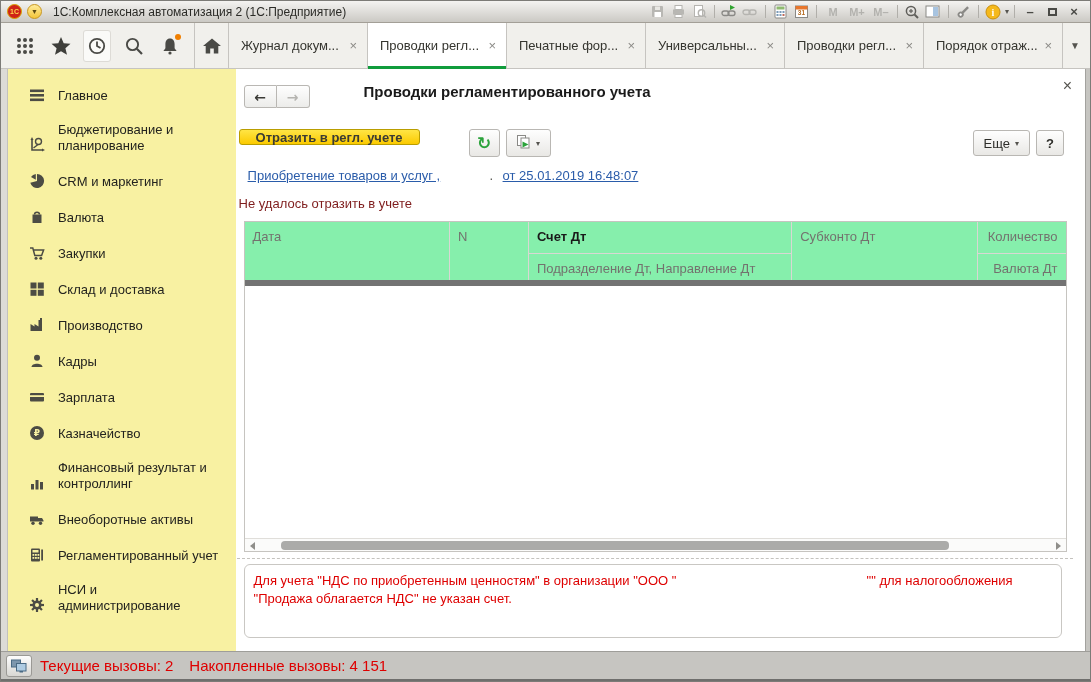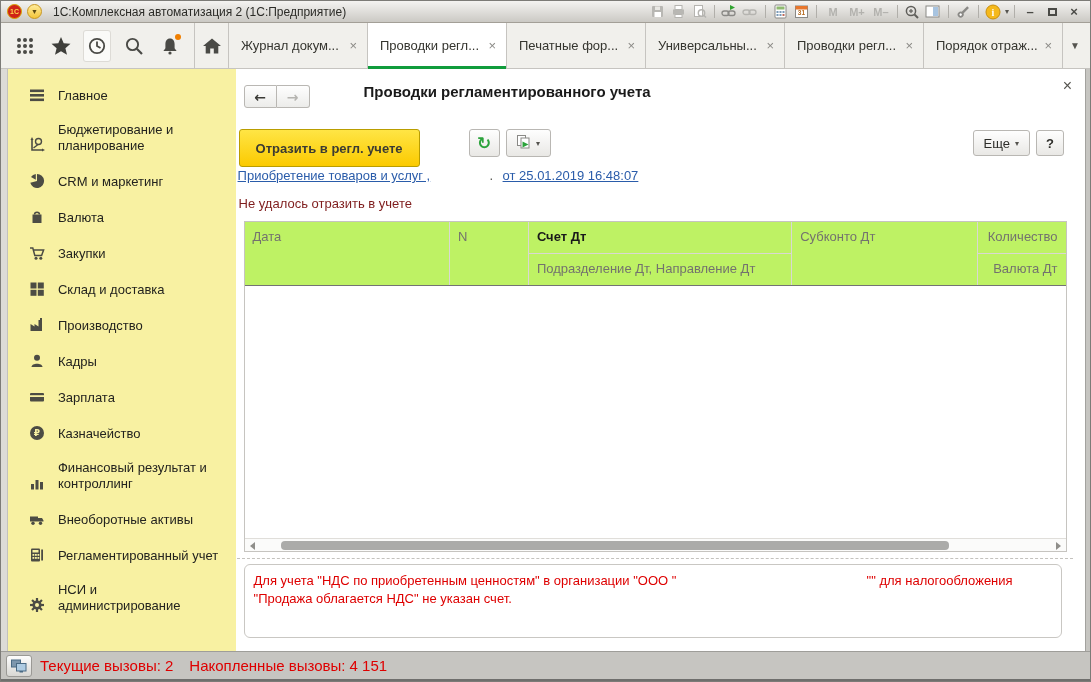--- a/index.html
+++ b/index.html
@@ -59,40 +59,40 @@
   .nav-btn { width:33px; height:23px; background:linear-gradient(#fefefe,#ececea); border:1px solid #b9b7b3;
              display:flex; align-items:center; justify-content:center; font-family:"DejaVu Sans",sans-serif;
              font-size:14px; font-weight:bold; cursor:pointer; }
   .nav-btn.back { border-radius:3px 0 0 3px; color:#3a3a36; }
   .nav-btn.fwd  { border-radius:0 3px 3px 0; border-left:none; color:#b5b4b0; }
   .page-title { position:absolute; left:128px; top:14px; font-size:15px; font-weight:bold; color:#1a1a1a; }
   .content-close { position:absolute; right:13px; top:8px; font-size:16px; color:#55544f; cursor:pointer; }
 
   .btn { background:linear-gradient(#fefefe,#e9e8e5); border:1px solid #b9b7b3; border-radius:3px;
          font-size:13px; color:#2e2e2a; display:flex; align-items:center; justify-content:center; cursor:pointer; }
-  .reflect-btn { position:absolute; left:3px; top:60px; height:38px; padding:0 16px;
+  .reflect-btn { position:absolute; left:3px; top:60px; height:16px; padding:0 16px;
                  background:linear-gradient(#ffe545,#fbca00); border:1px solid #b99d00;
                  font-weight:bold; color:#3b3b33; }
   .refresh-btn { position:absolute; left:233px; top:60px; width:31px; height:28px;
                  font-family:"DejaVu Sans",sans-serif; font-size:17px; font-weight:bold; color:#2ca33c; }
   .reflect-dd  { position:absolute; left:270px; top:60px; width:45px; height:28px; gap:4px; }
   .dd-caret { font-family:"DejaVu Sans",sans-serif; font-size:8px; color:#55544f; }
   .more-btn { position:absolute; right:55px; top:61px; height:26px; padding:0 10px; gap:5px; }
   .help-btn { position:absolute; right:21px; top:61px; width:28px; height:26px; font-weight:bold; }
 
   .doc-link { position:absolute; top:99px; font-size:13px; color:#2a5caa; text-decoration:underline; cursor:pointer; white-space:nowrap; }
-  .link-doc { left:2px; }
+  .link-doc { left:12px; }
   .link-dot { left:254px; color:#55544f; text-decoration:none; }
   .link-date { left:267px; }
   .error-line { position:absolute; left:3px; top:127px; font-size:13px; color:#7f1d1d; }
 
   
   .grid { position:absolute; left:8px; top:152px; width:823px; height:331px;
           border:1px solid #c6c4c0; display:flex; flex-direction:column; }
-  .gh { display:flex; height:64px; background:#bef264; border-bottom:1px solid #737373; }
+  .gh { display:flex; height:64px; background:#86efac; border-bottom:6px solid #737373; }
   .gc { border-right:1px solid #d9d7d3; font-size:13px; color:#73726e; }
   .gc:last-child { border-right:none; }
   .gc .cell { padding:7px 8px; }
   .gc.stacked .cell { height:32px; }
   .gc.stacked .cell.top { border-bottom:1px solid #d9d7d3; }
   .gc .right { text-align:right; }
   .bold-head { color:#1a1a1a; font-weight:bold; }
   .c1 { width:206px; } .c2 { width:79px; } .c3 { width:264px; } .c4 { width:186px; } .c5 { width:88px; }
   .grid-body { flex:1; background:#fff; }
   .grid-scroll { height:13px; background:#fbfbfa; border-top:1px solid #e0deda; position:relative; }

